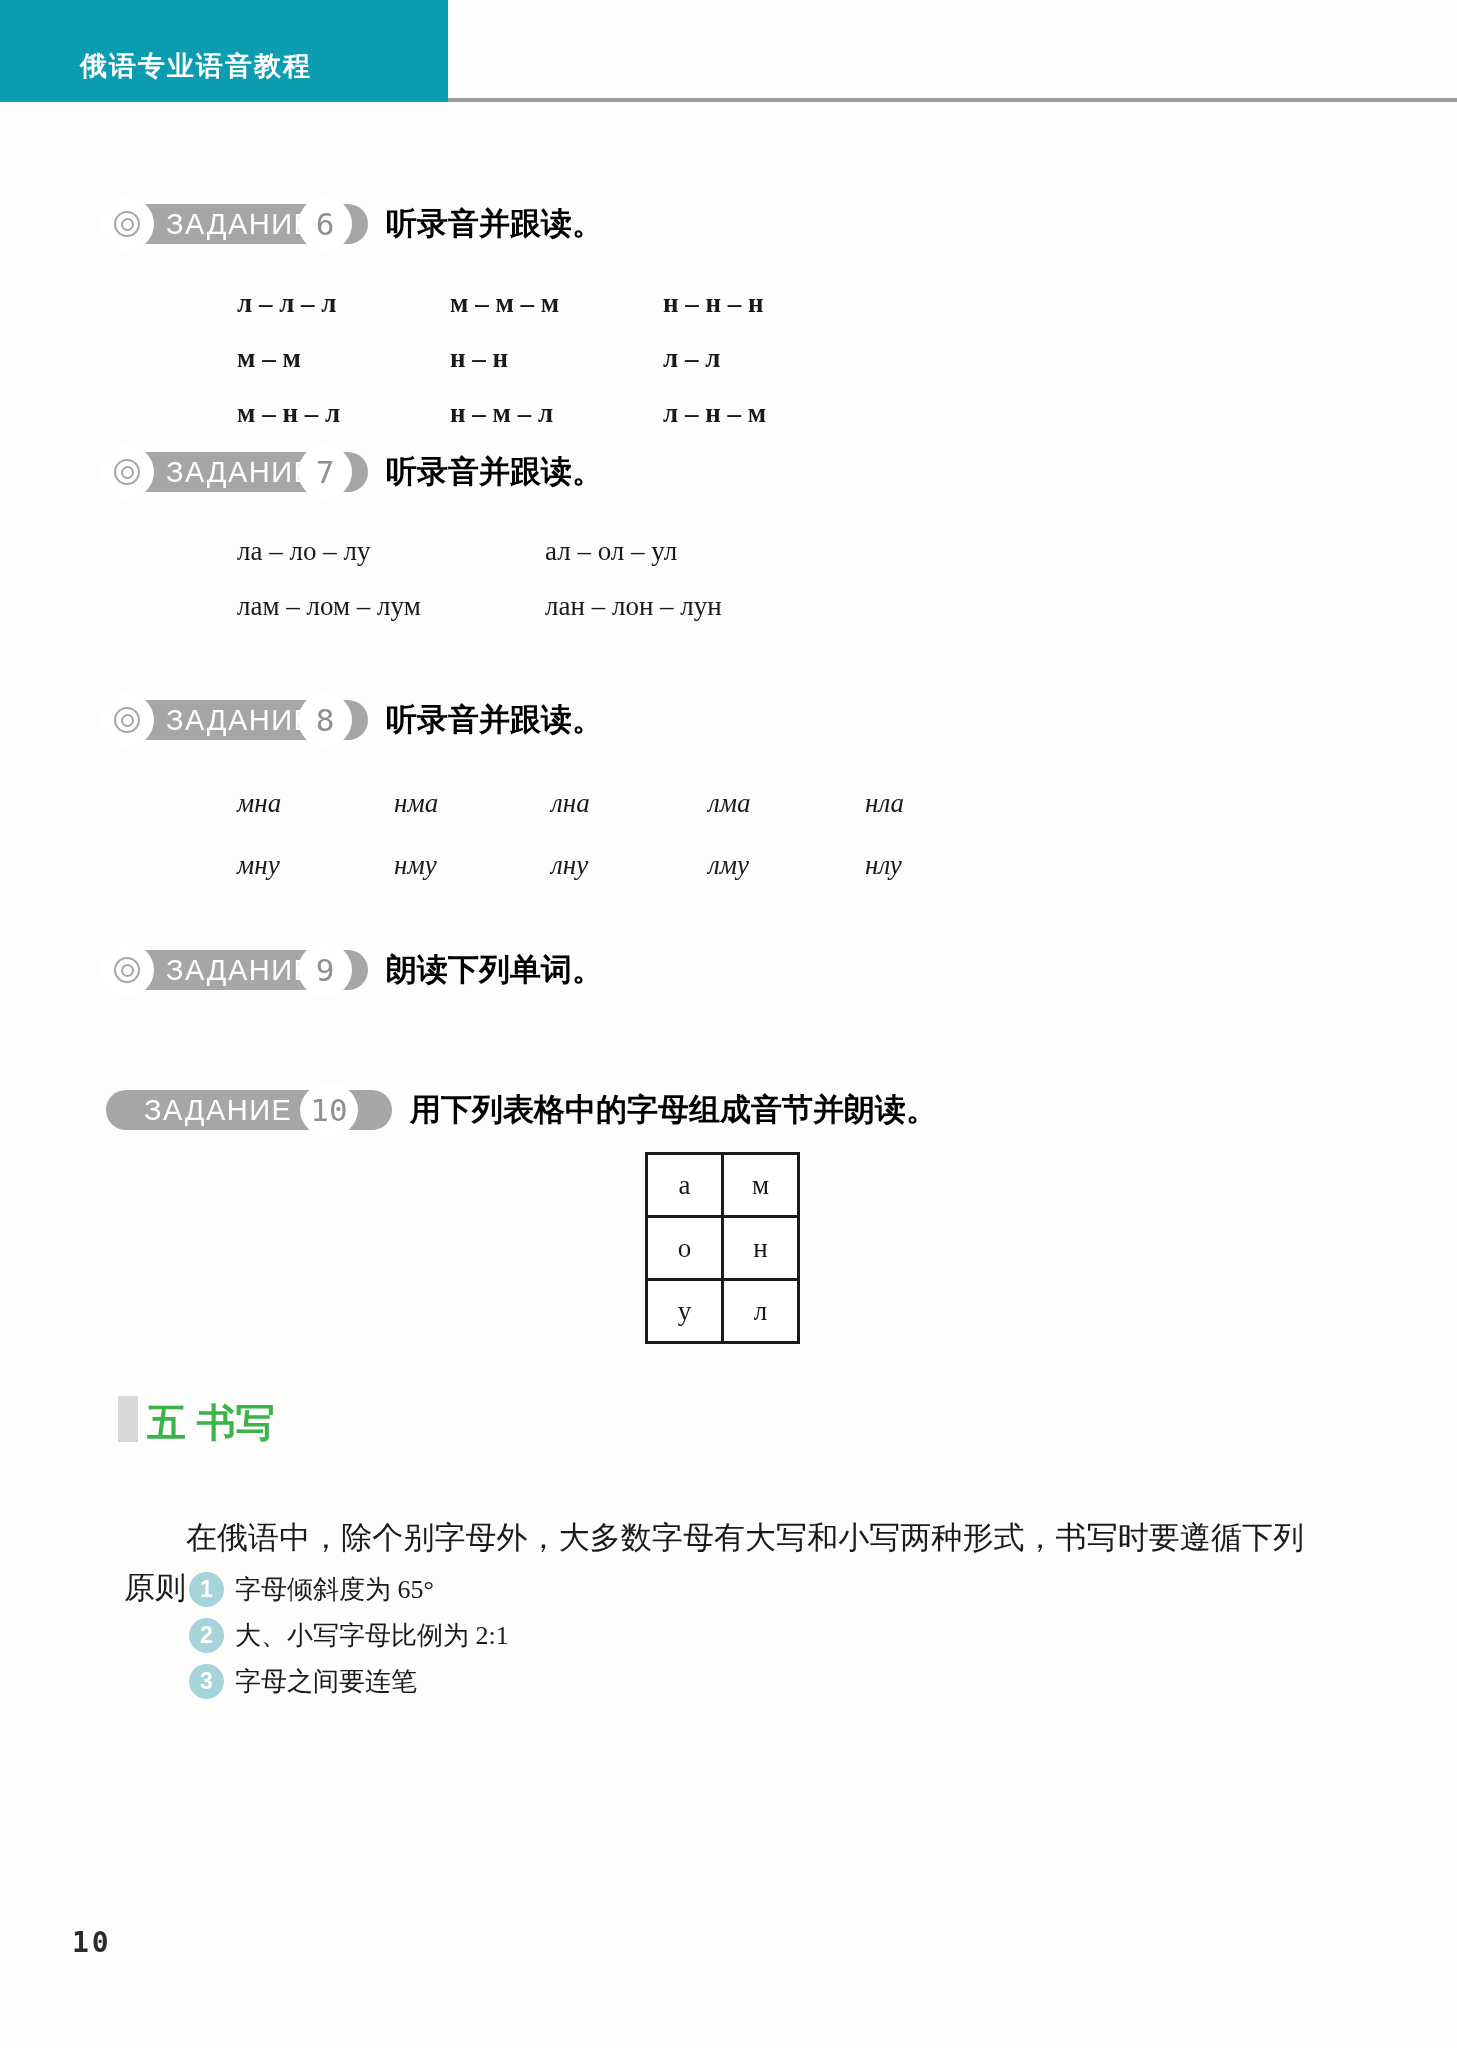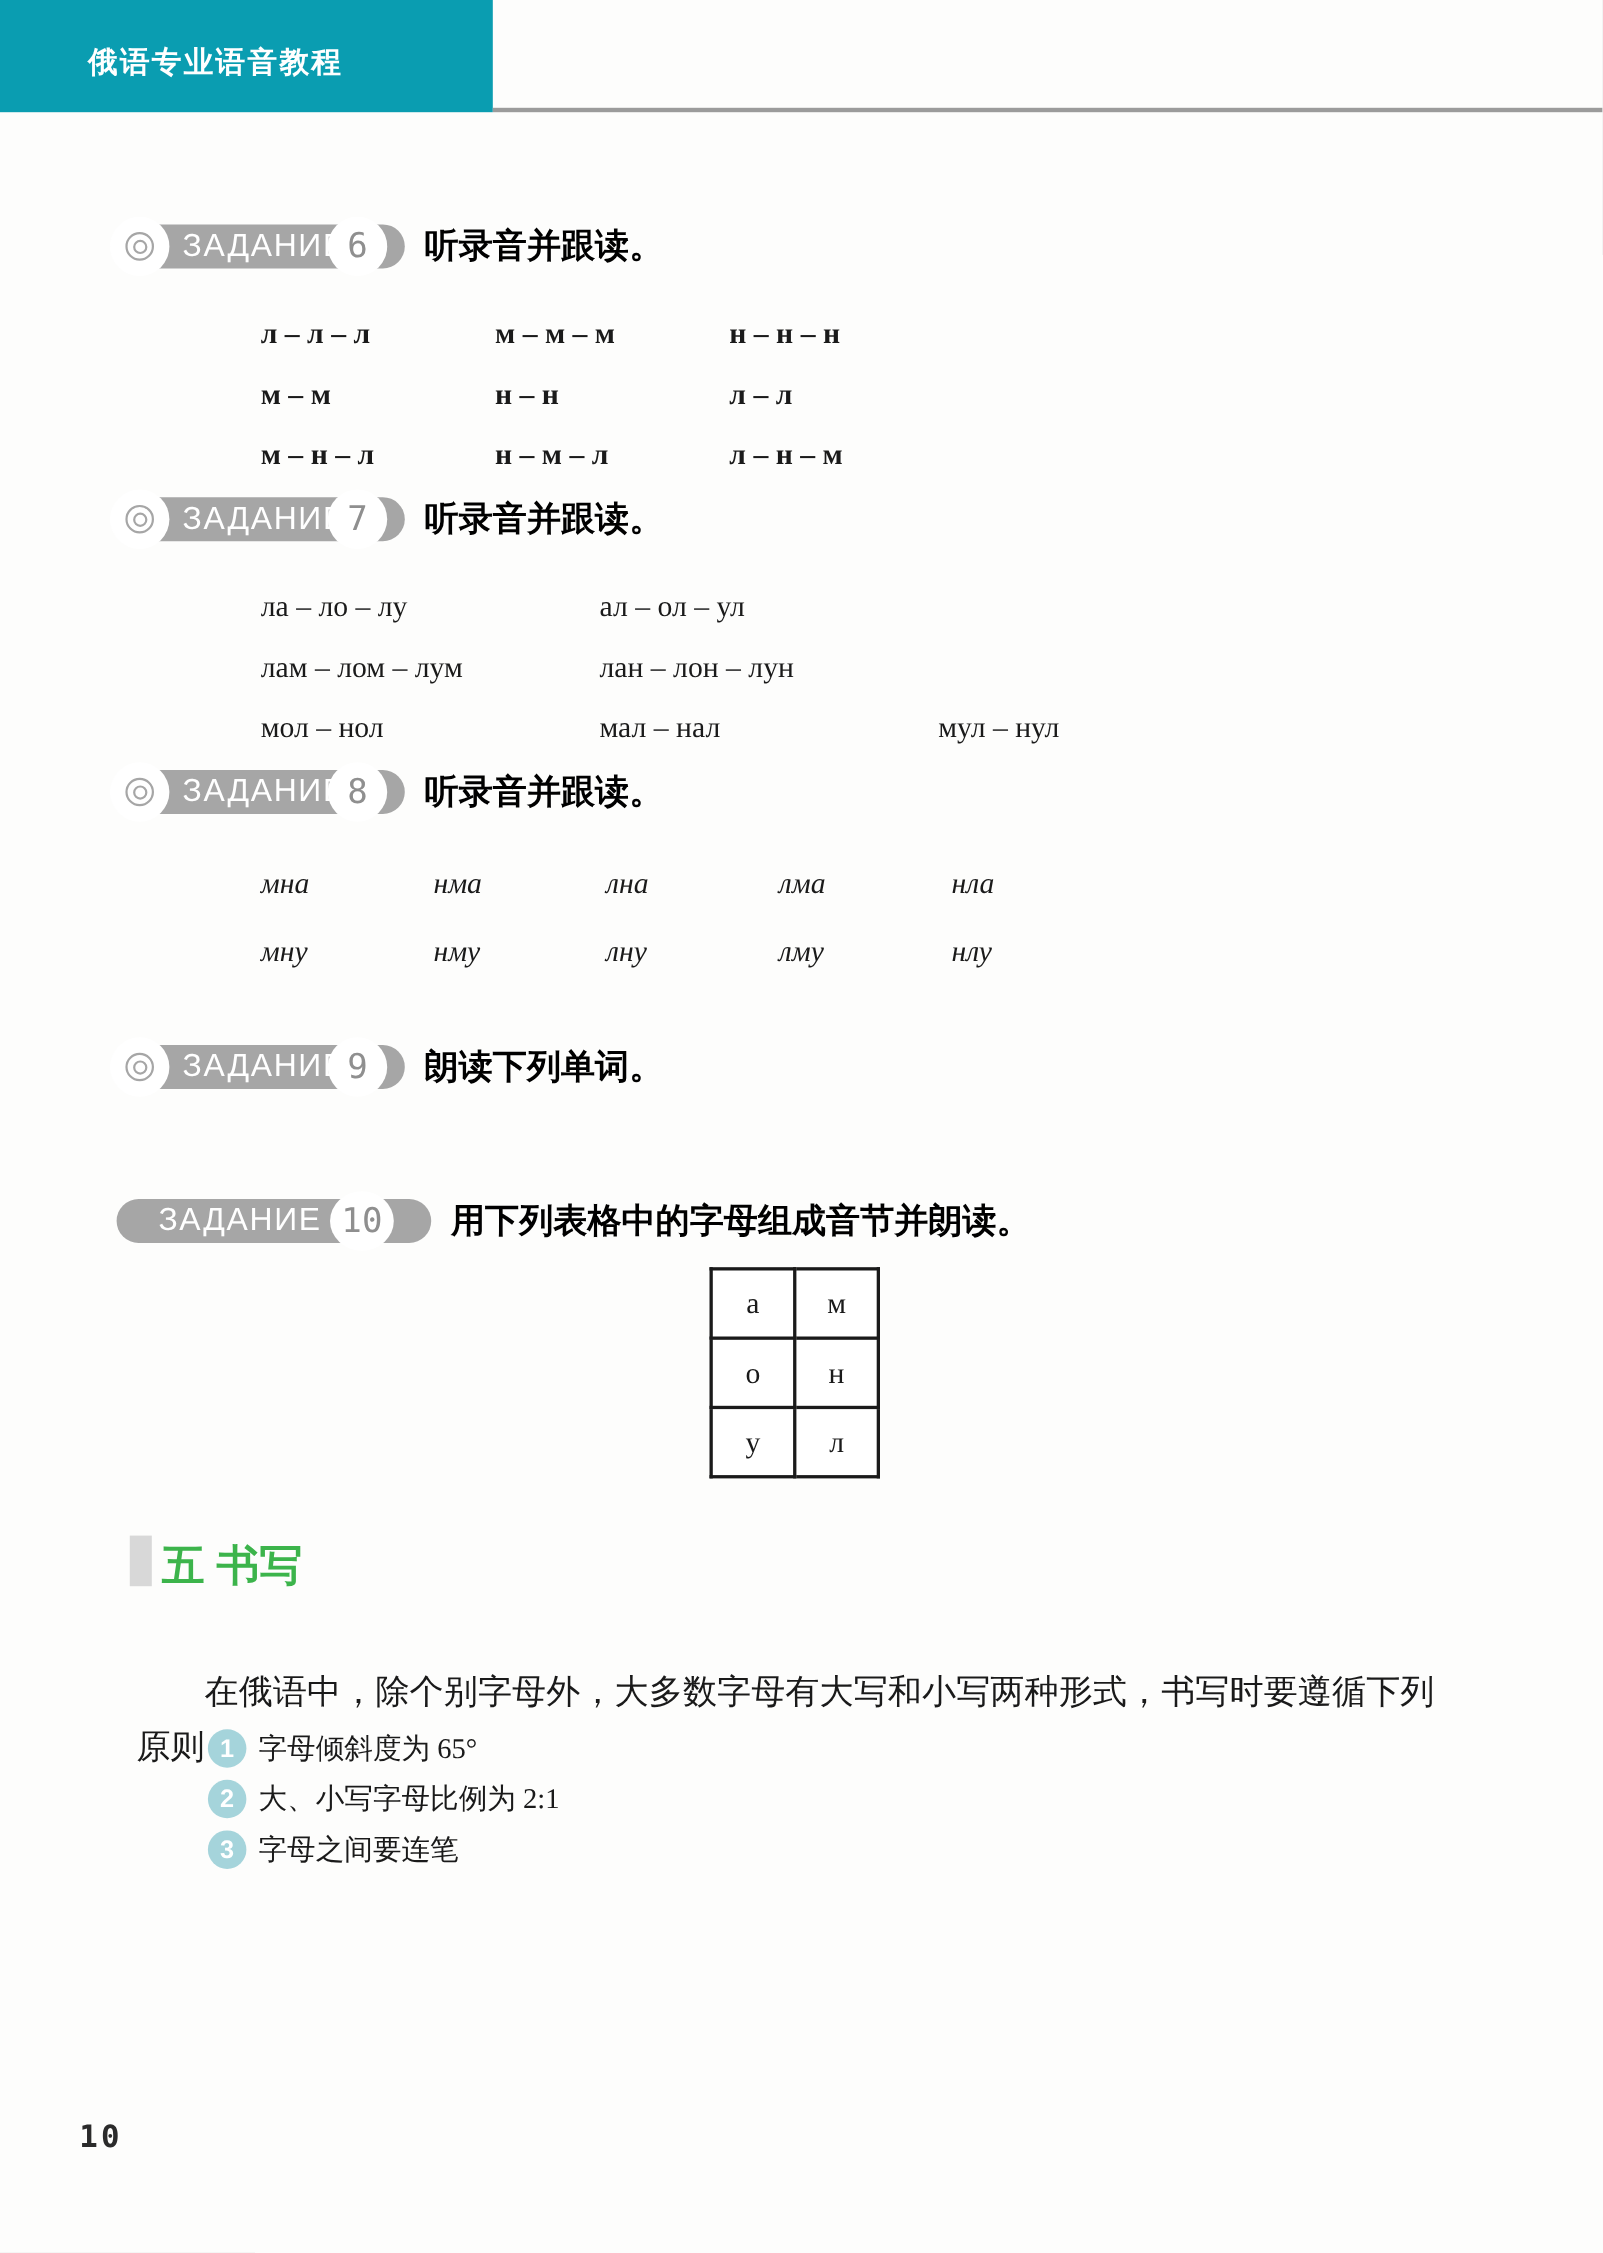--- a/index.html
+++ b/index.html
@@ -8,21 +8,21 @@
     background:#fdfdfc; overflow:hidden;
     font-family:"Liberation Serif", serif; color:#1a1a1a;
   }
 
   
   .brand-band {
     position:absolute; left:0; top:0; width:448px; height:102px;
     background:var(--accent_teal, #0a9db1);
   }
   .brand-band .book-title {
-    position:absolute; left:80px; top:38px;
+    position:absolute; left:80px; top:48px;
     font-family:"Liberation Sans", sans-serif; font-weight:700;
     font-size:27px; color:#ffffff; letter-spacing:2px; white-space:nowrap;
   }
   .header-rule {
     position:absolute; left:448px; right:0; top:98px; height:4px;
     background:var(--rule_gray, #9b9b9b);
   }
 
   
   .task { position:absolute; left:100px; right:60px; }
@@ -186,25 +186,20 @@
       <span class="instruction">听录音并跟读。</span>
     </div>
     <div class="rows w308">
       <div class="row">
         <span class="cell">ла – ло – лу</span>
         <span class="cell">ал – ол – ул</span>
       </div>
       <div class="row">
         <span class="cell">лам – лом – лум</span>
         <span class="cell">лан – лон – лун</span>
-      </div>
-      <div class="row">
-        <span class="cell">мол – нол</span>
-        <span class="cell">мал – нал</span>
-        <span class="cell">мул – нул</span>
       </div>
     </div>
   </section>
 
   <section class="task task8">
     <div class="task-heading">
       <div class="badge">
         <span class="pill"></span>
         <span class="disc">
             <span class="ring-outer">

